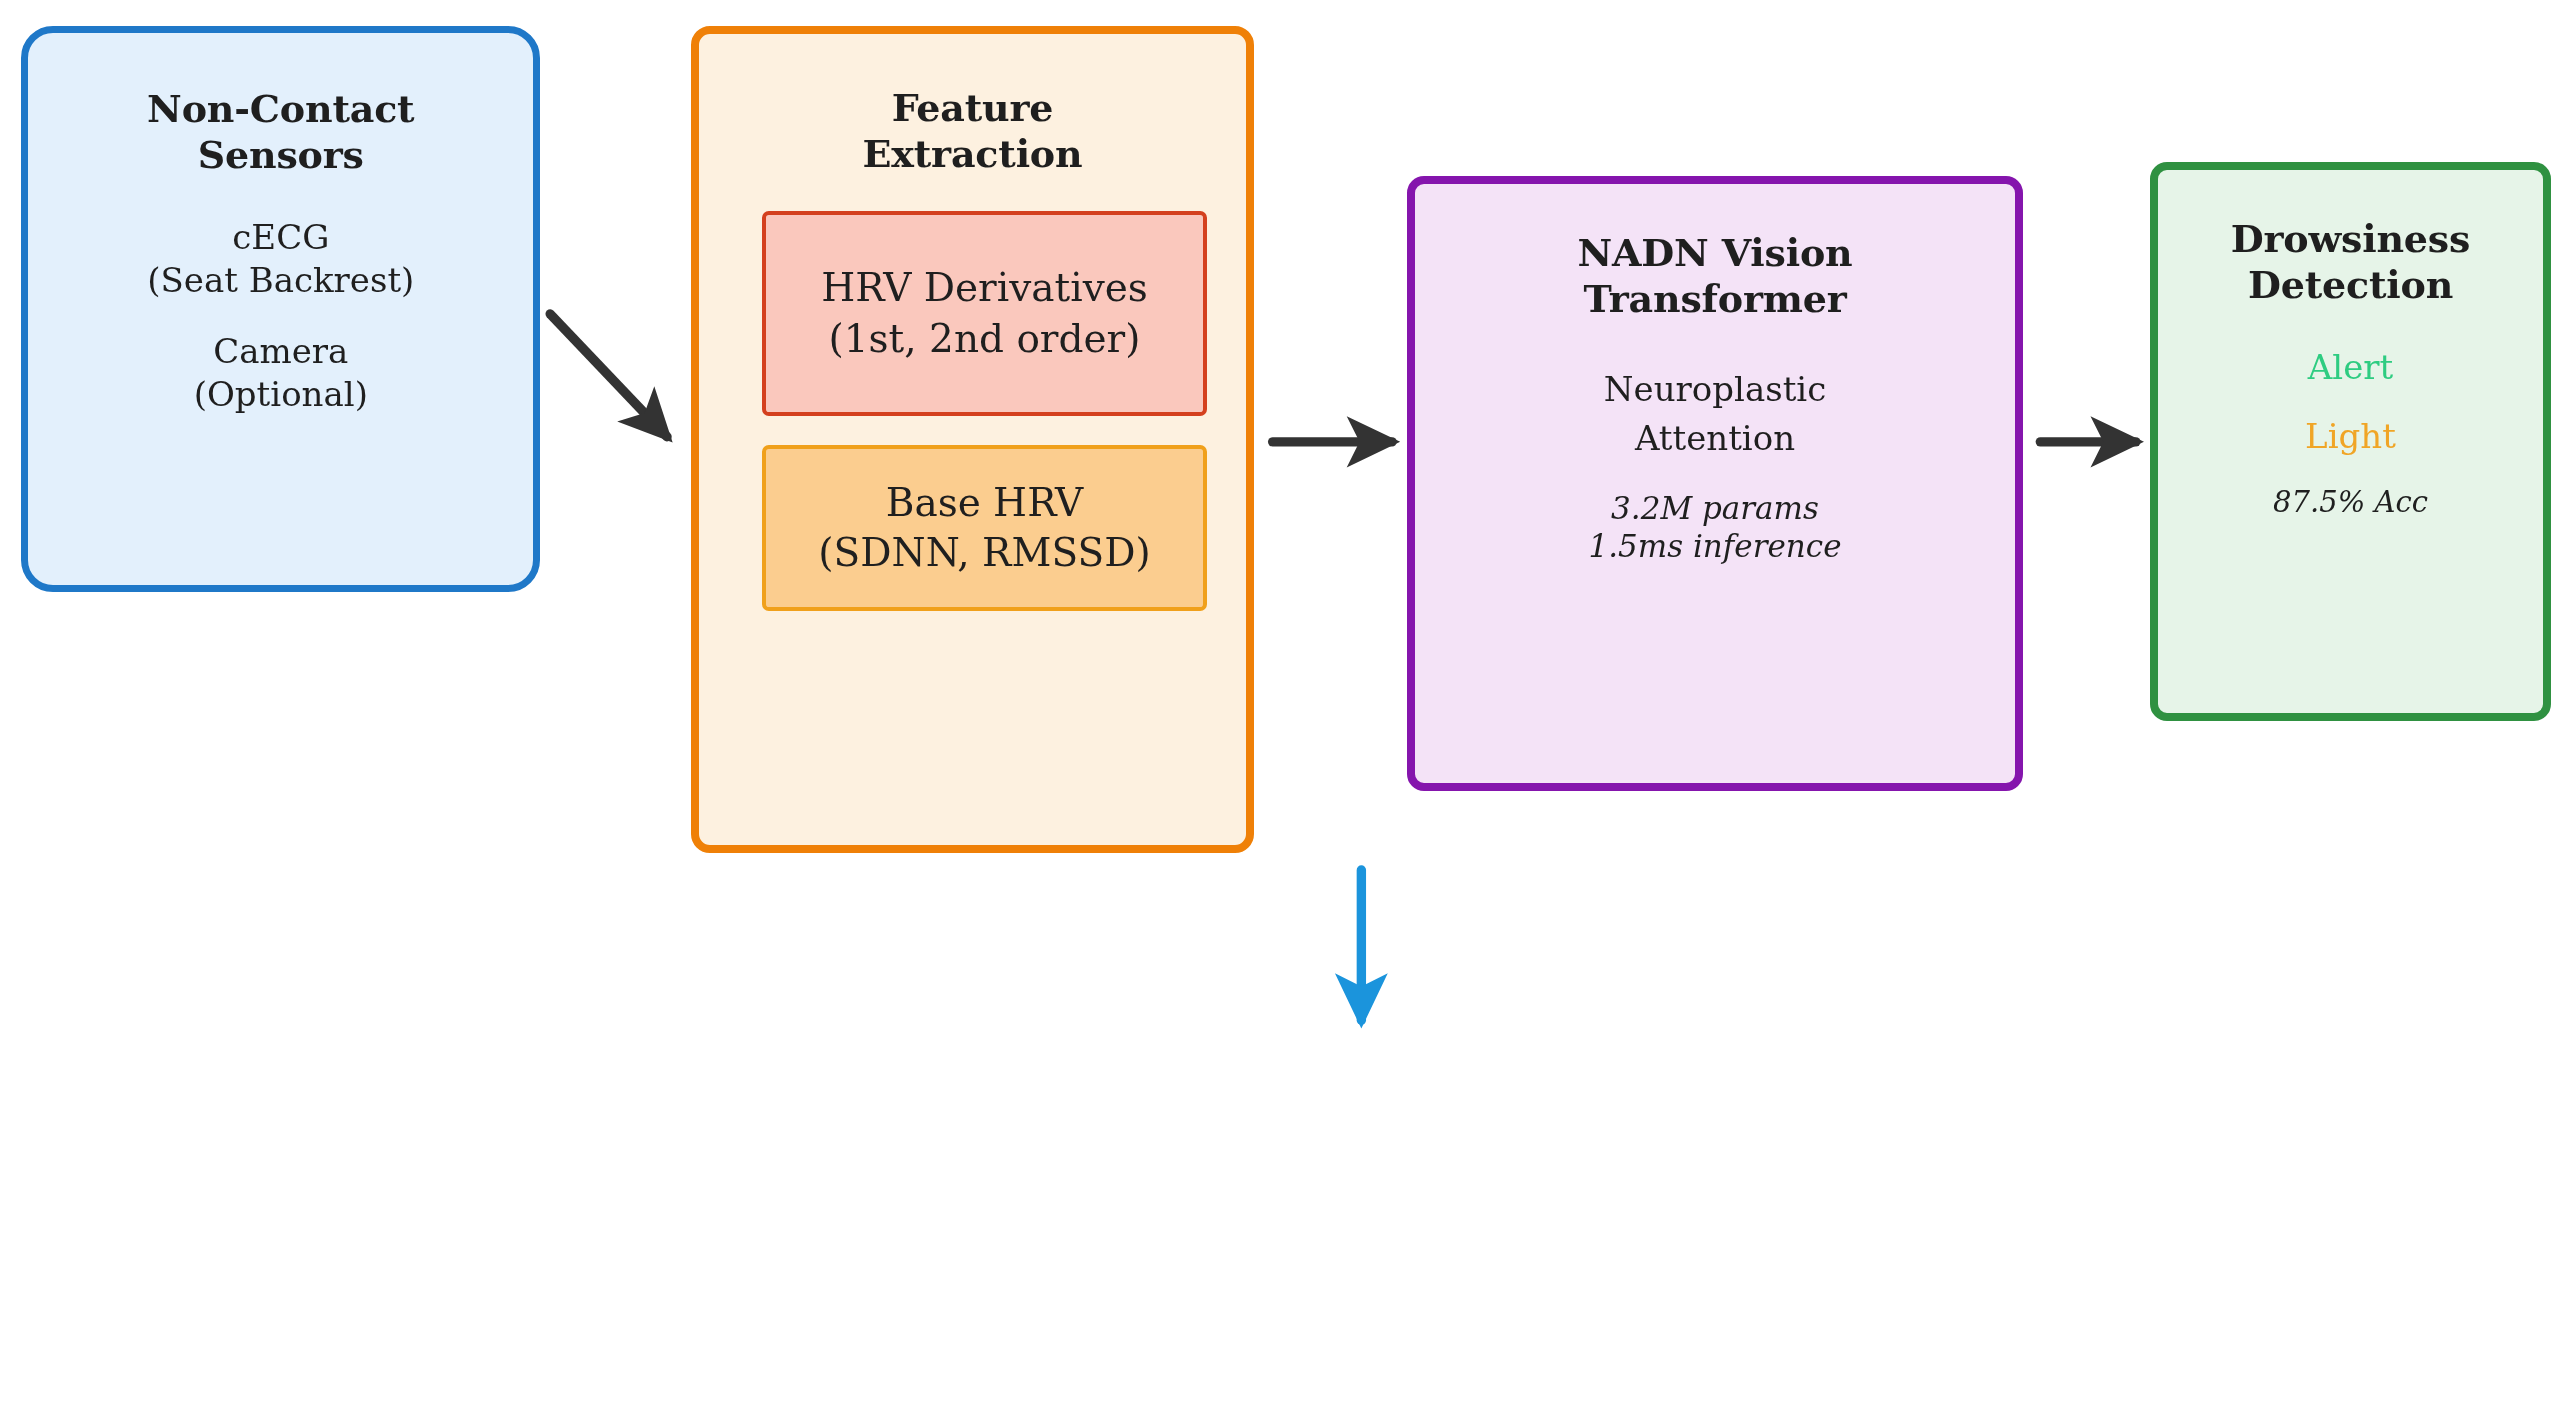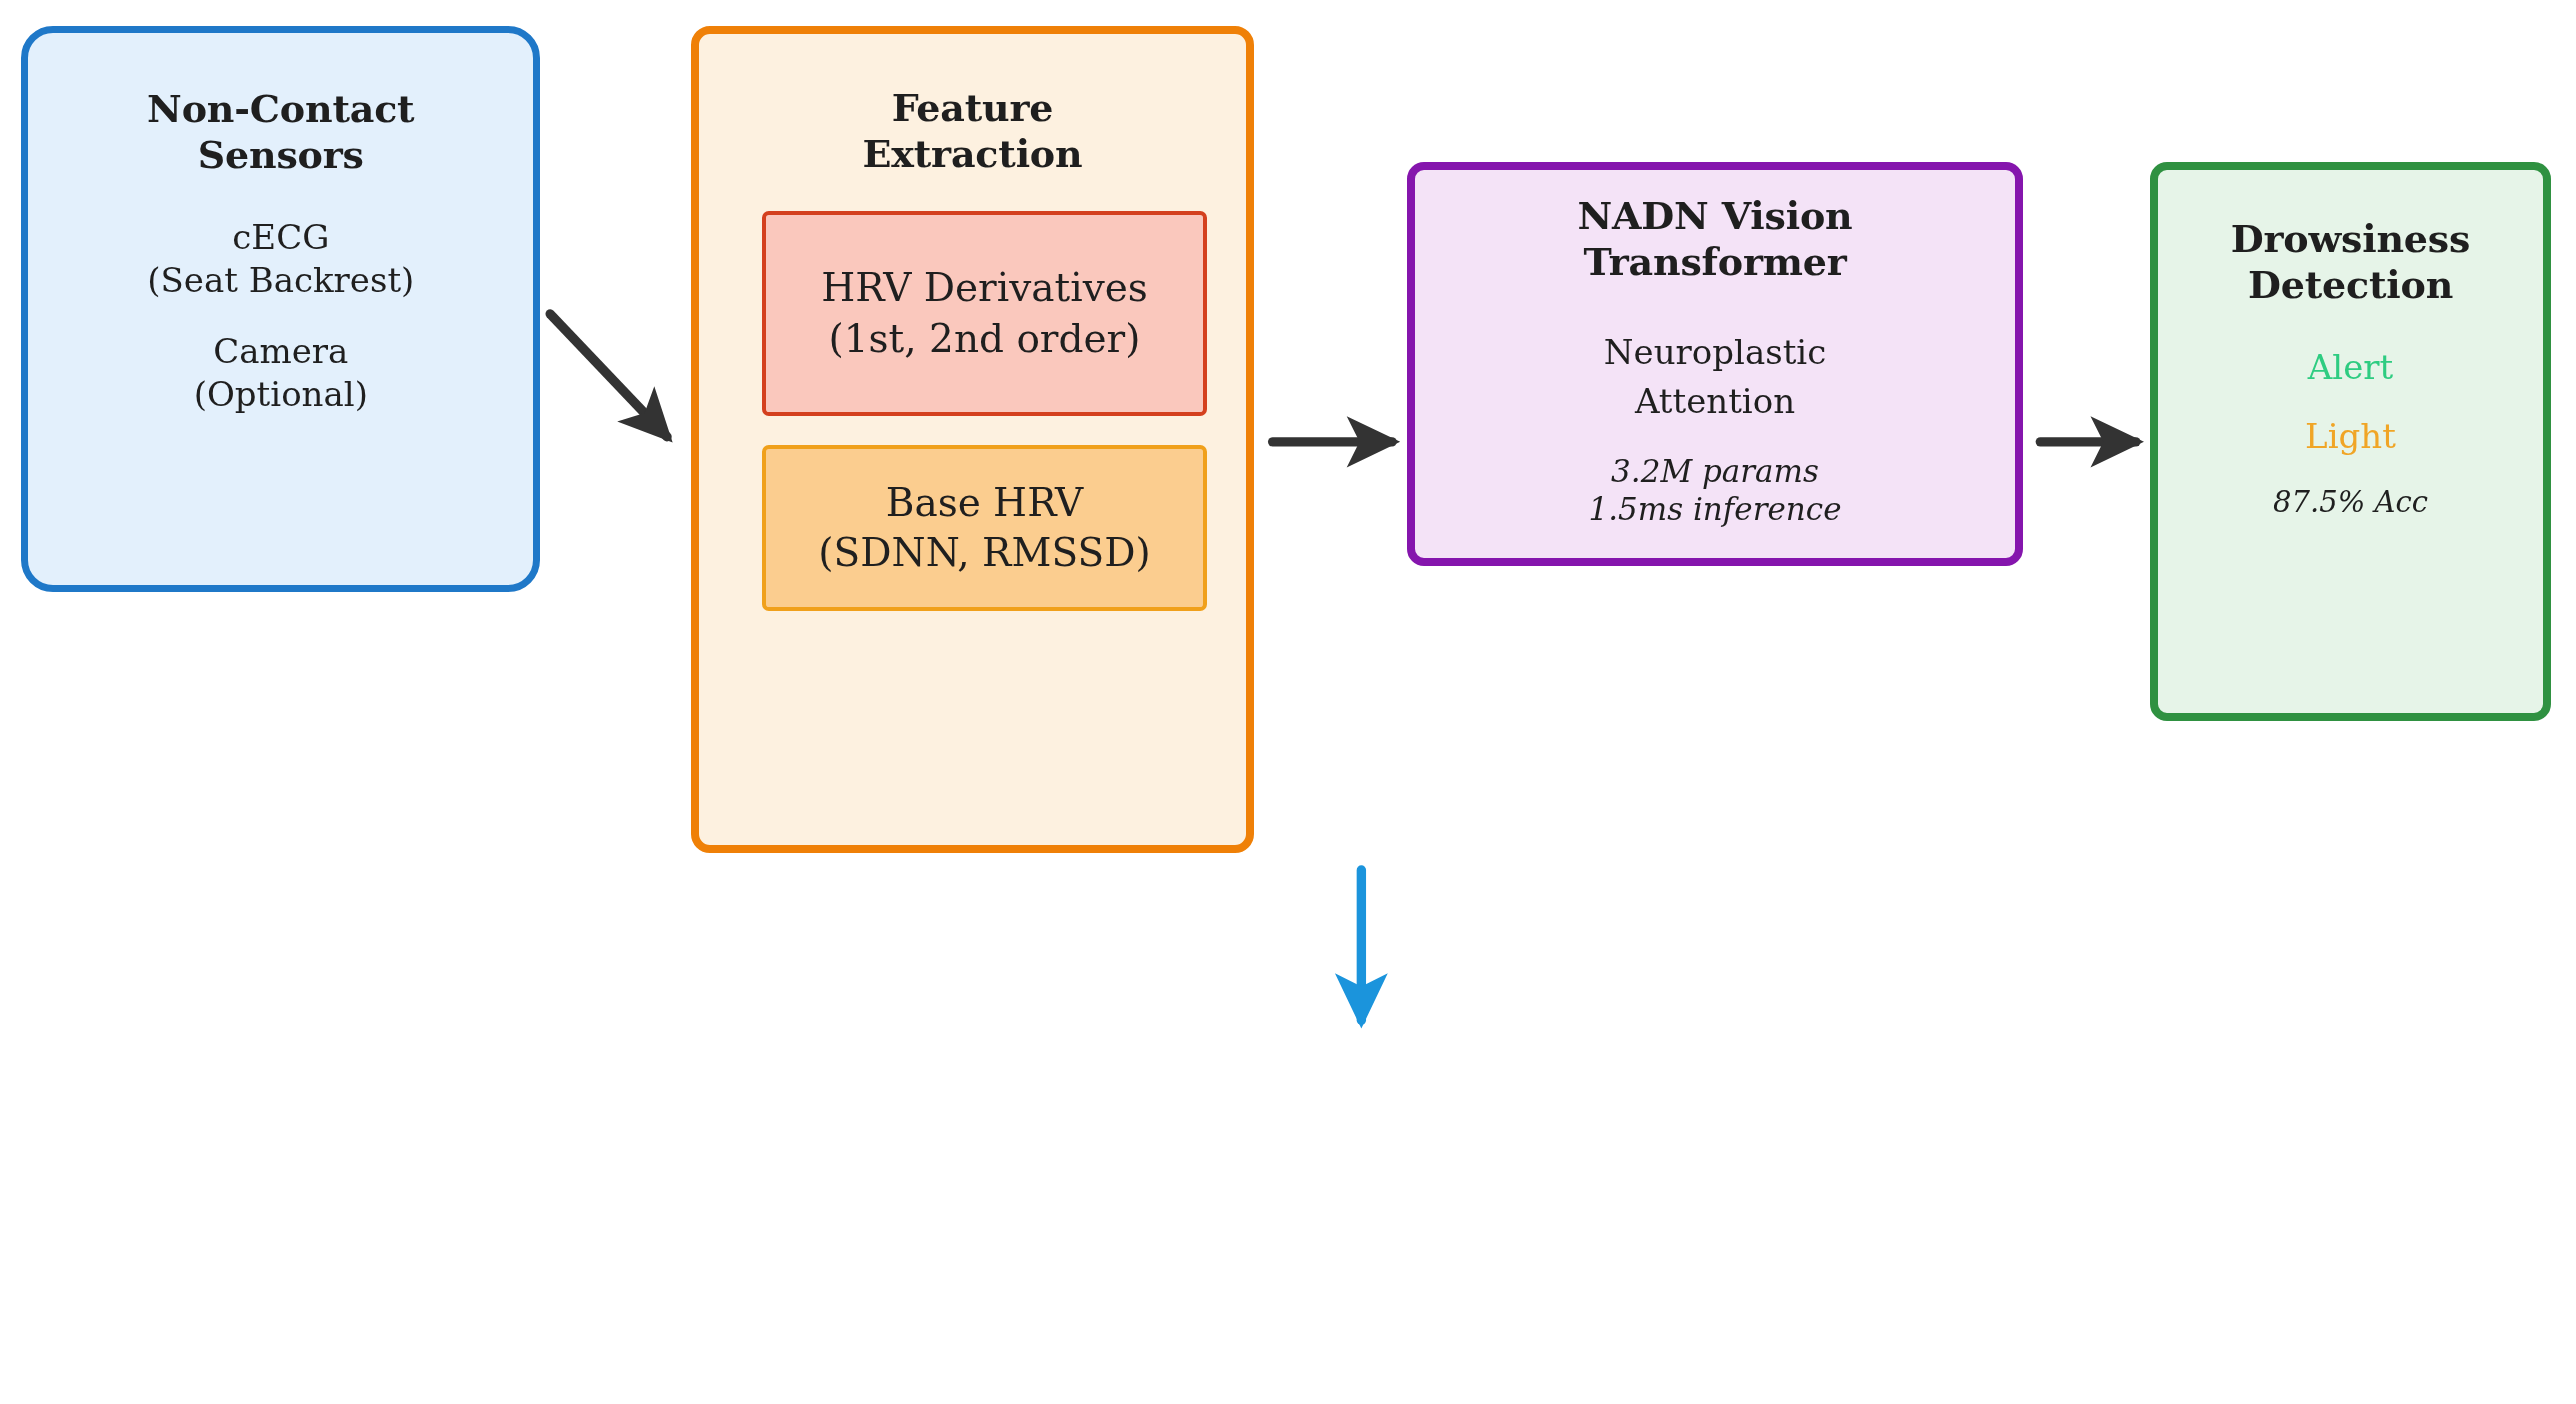--- a/index.html
+++ b/index.html
@@ -94,26 +94,26 @@
   }
   #sub-visual {
     margin-top: 10.2px;
     height: 160px;
     background: #fbf5ad;
     border: 4.3px solid #e8c63c;
   }
 
   
   #node-nadn {
-    left: 1407px; top: 162px;
-    width: 616px; height: 404px;
+    left: 1407px; top: 176px;
+    width: 616px; height: 615px;
     background: #f4e3f7;
     border: 8.5px solid #8515ad;
     border-radius: 17px;
-    padding-top: 23px;
+    padding-top: 46px;
   }
   #node-nadn .node-title { font-size: 38px; }
   #node-nadn .node-line  { font-size: 34px; margin-top: 7px; }
   #node-nadn .node-note  { font-size: 31px; font-style: italic; line-height: 1.25; }
 
   
   #node-drowsy {
     left: 2150px; top: 162px;
     width: 401px; height: 559px;
     background: #e6f4e8;

